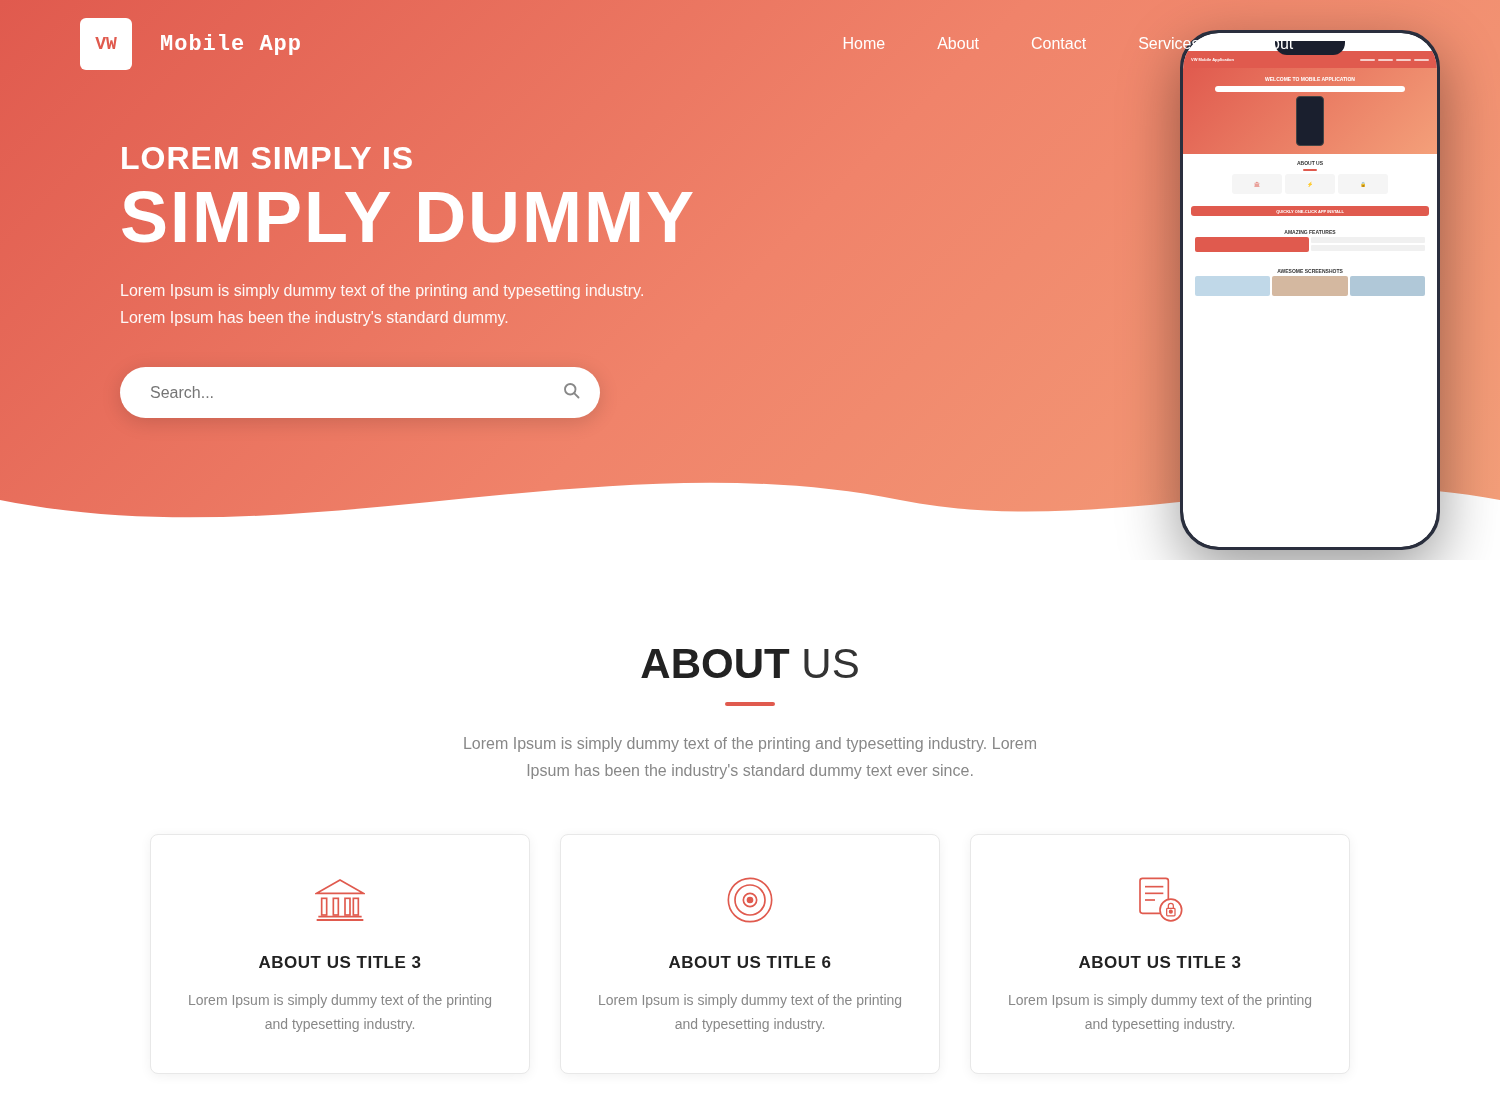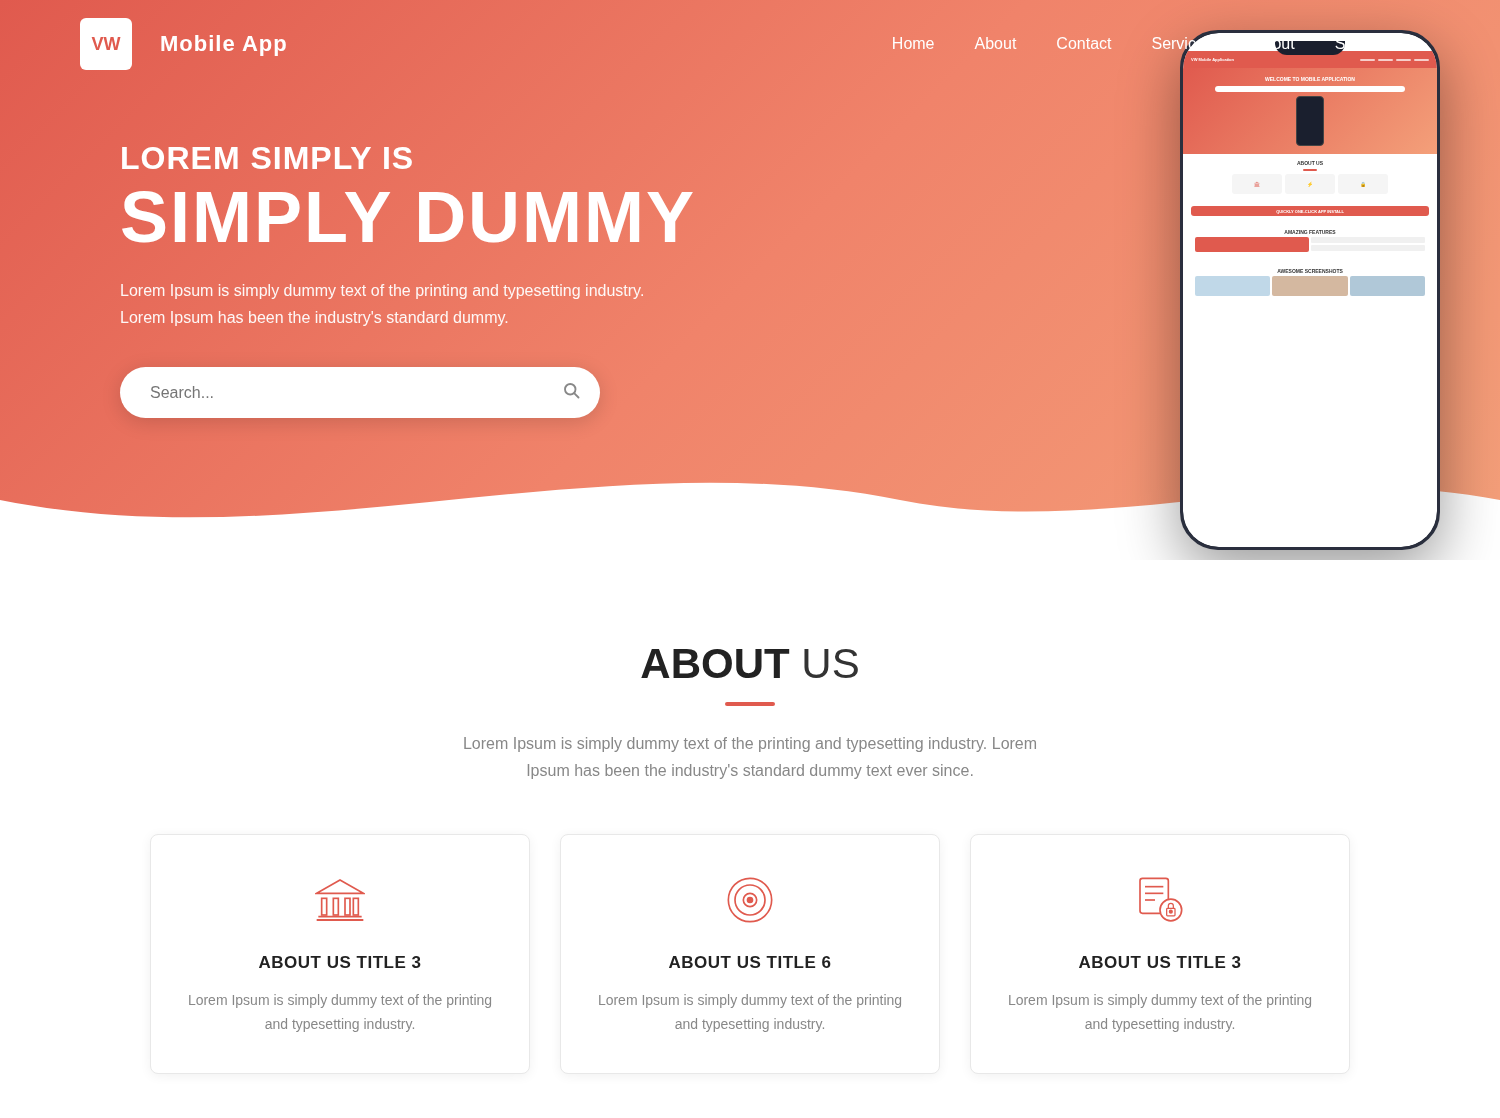--- a/index.html
+++ b/index.html
@@ -12,36 +12,37 @@
       display: flex;
       align-items: center;
       justify-content: space-between;
       padding: 18px 80px;
       z-index: 10;
     }
     .logo-area {
       display: flex;
       align-items: center;
       gap: 12px;
+      font-family: Liberation Mono, monospace;
     }
     .logo-box {
       background: #fff;
       border-radius: 6px;
       width: 52px; height: 52px;
       display: flex; align-items: center; justify-content: center;
       font-size: 18px; font-weight: 900; color: #e05a4e;
     }
     .logo-text {
       font-size: 22px; font-weight: 600; color: #fff; letter-spacing: 1px; margin-left: 16px;
     }
     .nav {
       display: flex; gap: 40px; align-items: center;
     }
     .nav-item {
-      color: #fff; font-size: 16px; font-weight: 400; cursor: pointer; text-decoration: none;
+      color: #fff; font-size: 16px; font-weight: 400; cursor: pointer; text-decoration: none; margin-left: 12px;
     }
 
     
     .hero {
       position: relative;
       background: linear-gradient(135deg, #e05a4e 0%, #f0836a 50%, #f4a07a 100%);
       min-height: 560px;
       padding: 0 0 80px 0;
       overflow: hidden;
     }
@@ -227,21 +228,21 @@
         <span>VW</span>
       </div>
       <span class="logo-text">Mobile App</span>
     </div>
     <nav class="nav">
       <a class="nav-item" href="#">Home</a>
       <a class="nav-item" href="#">About</a>
       <a class="nav-item" href="#">Contact</a>
       <a class="nav-item" href="#">Services</a>
       <a class="nav-item" href="#">About</a>
-      <a class="nav-item" href="#">Services Us</a>
+      <a class="nav-item" href="#">Search Us</a>
     </nav>
   </header>
 
   <div class="hero-content">
 
     <div class="hero-left">
       <div class="hero-subtitle">LOREM SIMPLY IS</div>
       <div class="hero-title">SIMPLY DUMMY</div>
       <div class="hero-desc">
         <span>Lorem Ipsum is simply dummy text of the printing and typesetting industry.</span><br>

